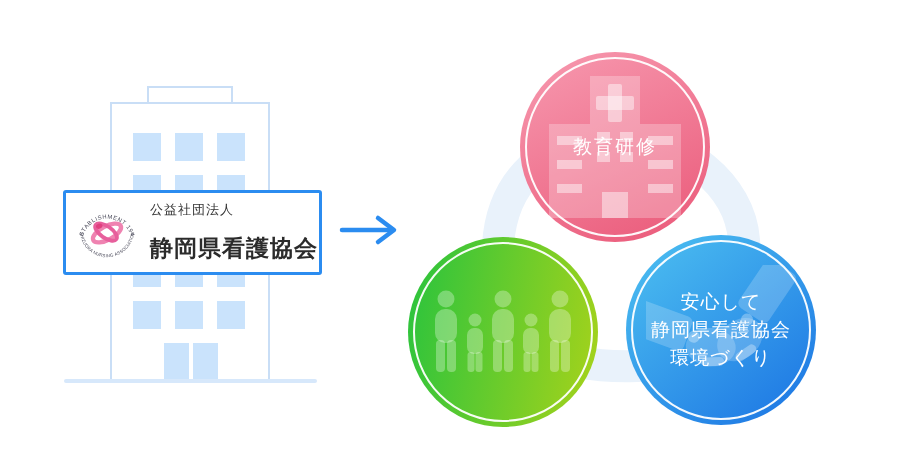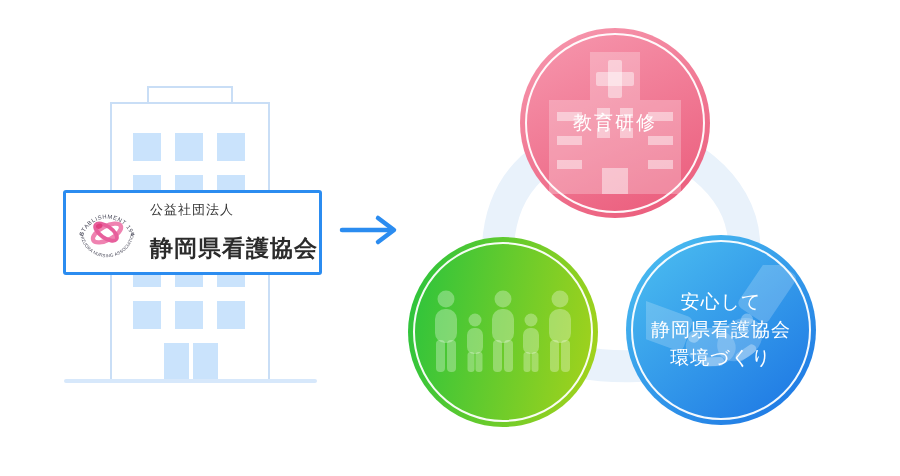--- a/index.html
+++ b/index.html
@@ -26,21 +26,21 @@
   .org-name{font-size:23px;font-weight:bold;letter-spacing:1px;color:#2b2b2b;text-align:center;}
   
   .arrow{position:absolute;left:338px;top:214px;z-index:2;}
   
   .ring-svg{position:absolute;left:0;top:0;z-index:1;}
   
   .bubble{position:absolute;width:190px;height:190px;border-radius:50%;z-index:2;
     display:flex;align-items:center;justify-content:center;text-align:center;}
   .bubble::before{content:"";position:absolute;inset:5px;border:2px solid rgba(255,255,255,.95);
     border-radius:50%;pointer-events:none;}
-  .bubble-pink{left:520px;top:28px;background:linear-gradient(155deg,#f79ab0 0%,#ea5878 100%);align-items:center;}
+  .bubble-pink{left:520px;top:52px;background:linear-gradient(155deg,#f79ab0 0%,#ea5878 100%);align-items:center;}
   .bubble-green{left:408px;top:237px;background:linear-gradient(100deg,#27c33e 0%,#a9d31a 100%);}
   .bubble-blue{left:626px;top:235px;background:linear-gradient(140deg,#4ec2f1 0%,#1a72e3 100%);}
   .bubble-icon{position:absolute;left:50%;top:50%;transform:translate(-50%,-50%);}
   .bubble-label{position:relative;z-index:2;color:#fff;font-size:19px;letter-spacing:2px;}
   .bubble-label-lines{position:relative;z-index:2;color:#fff;font-size:19px;
     letter-spacing:1px;line-height:28px;}
 </style>
 </head>
 <body>
 

